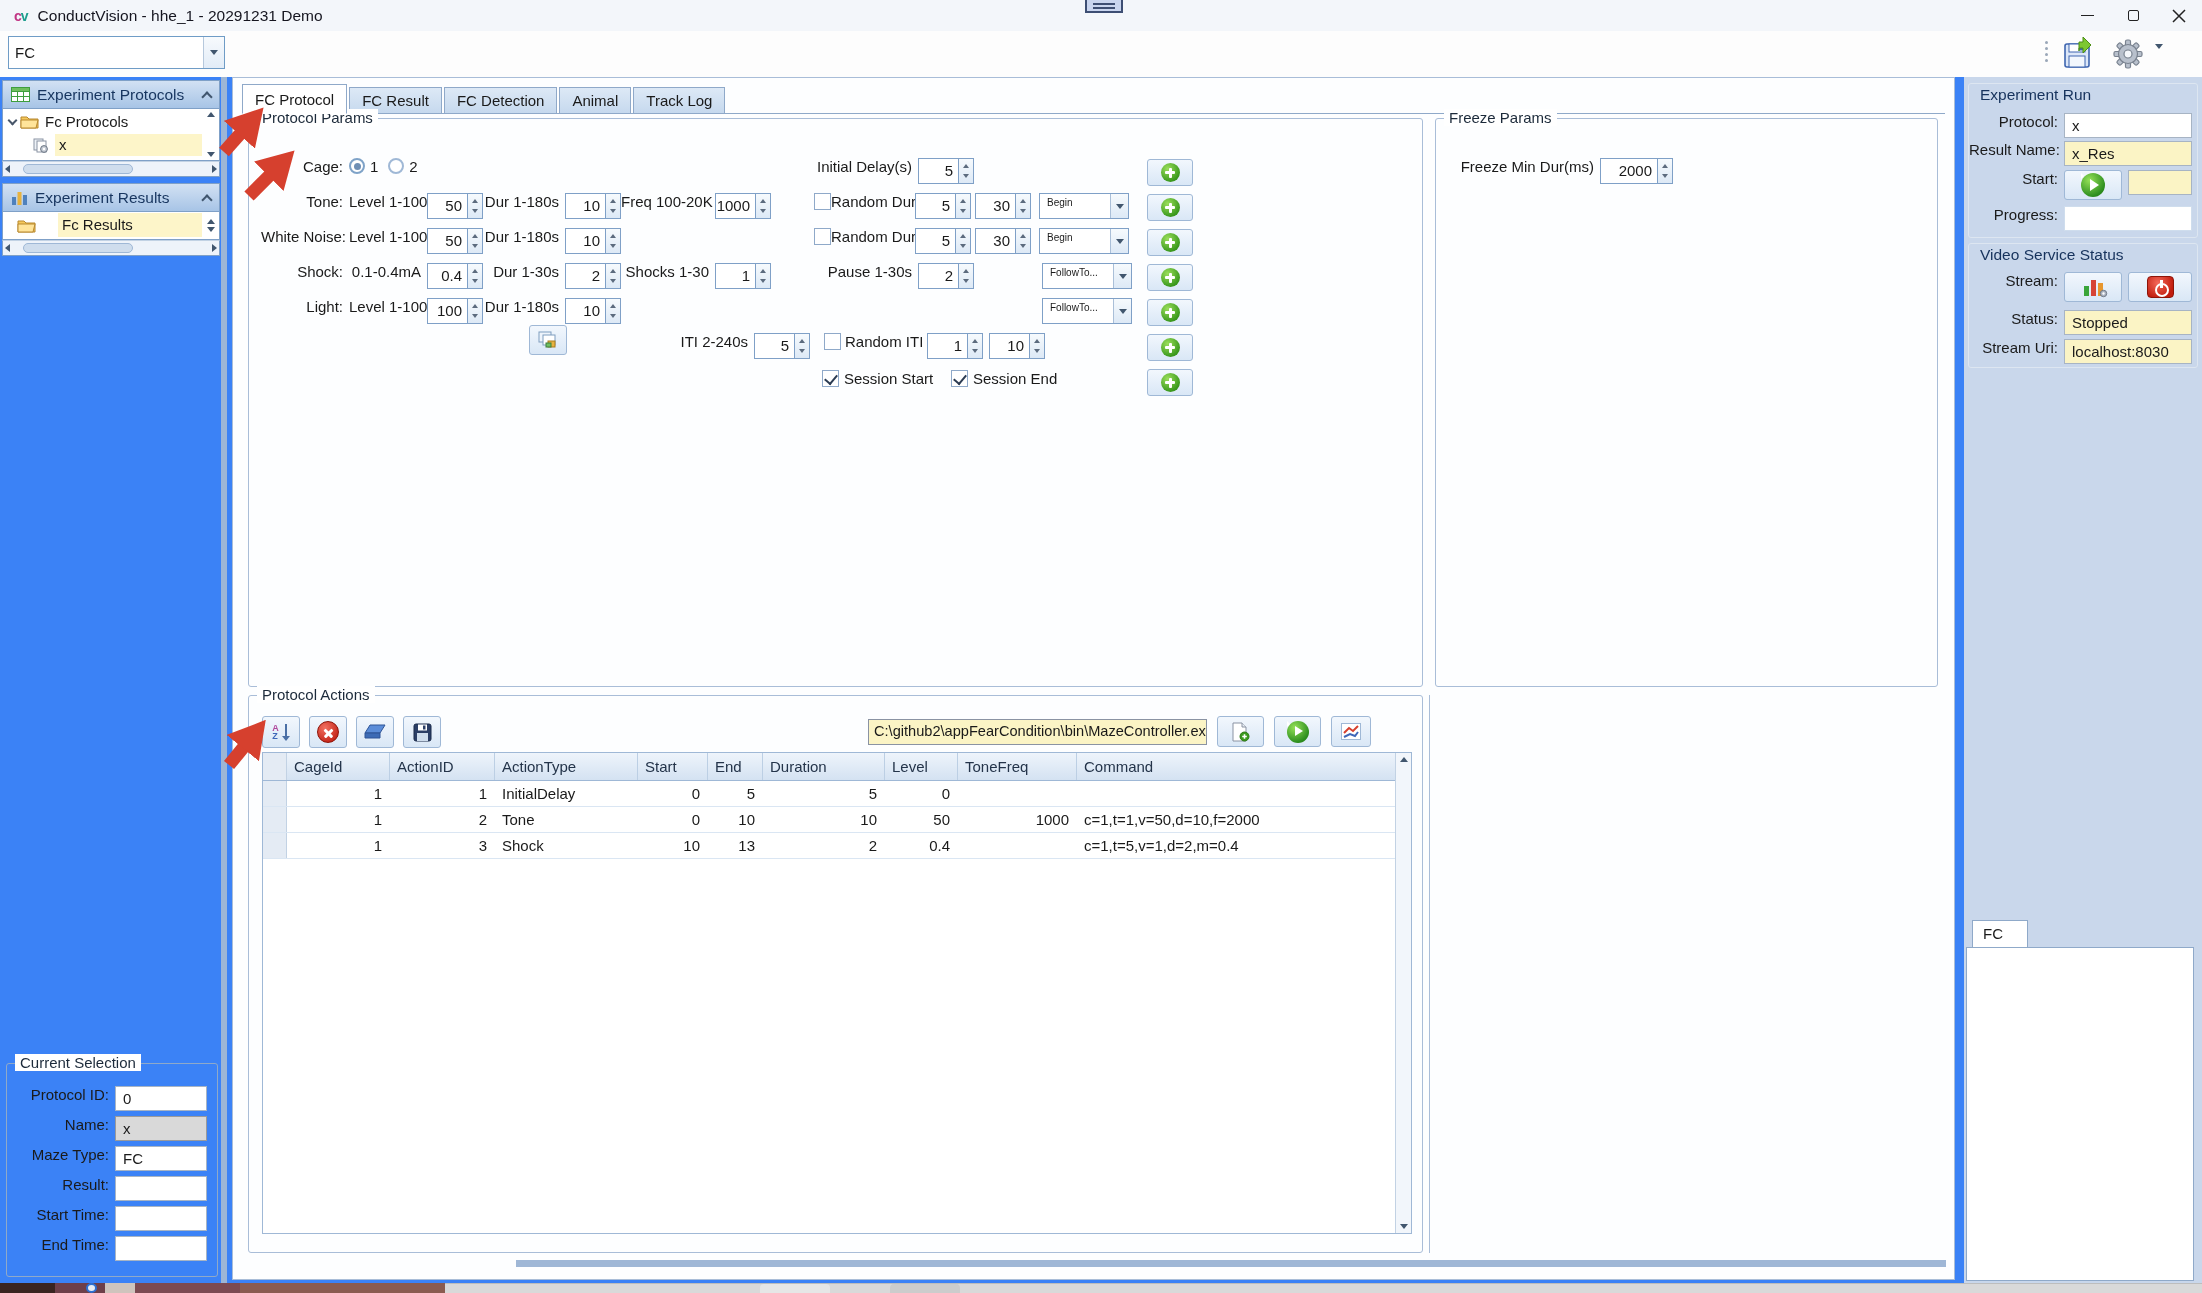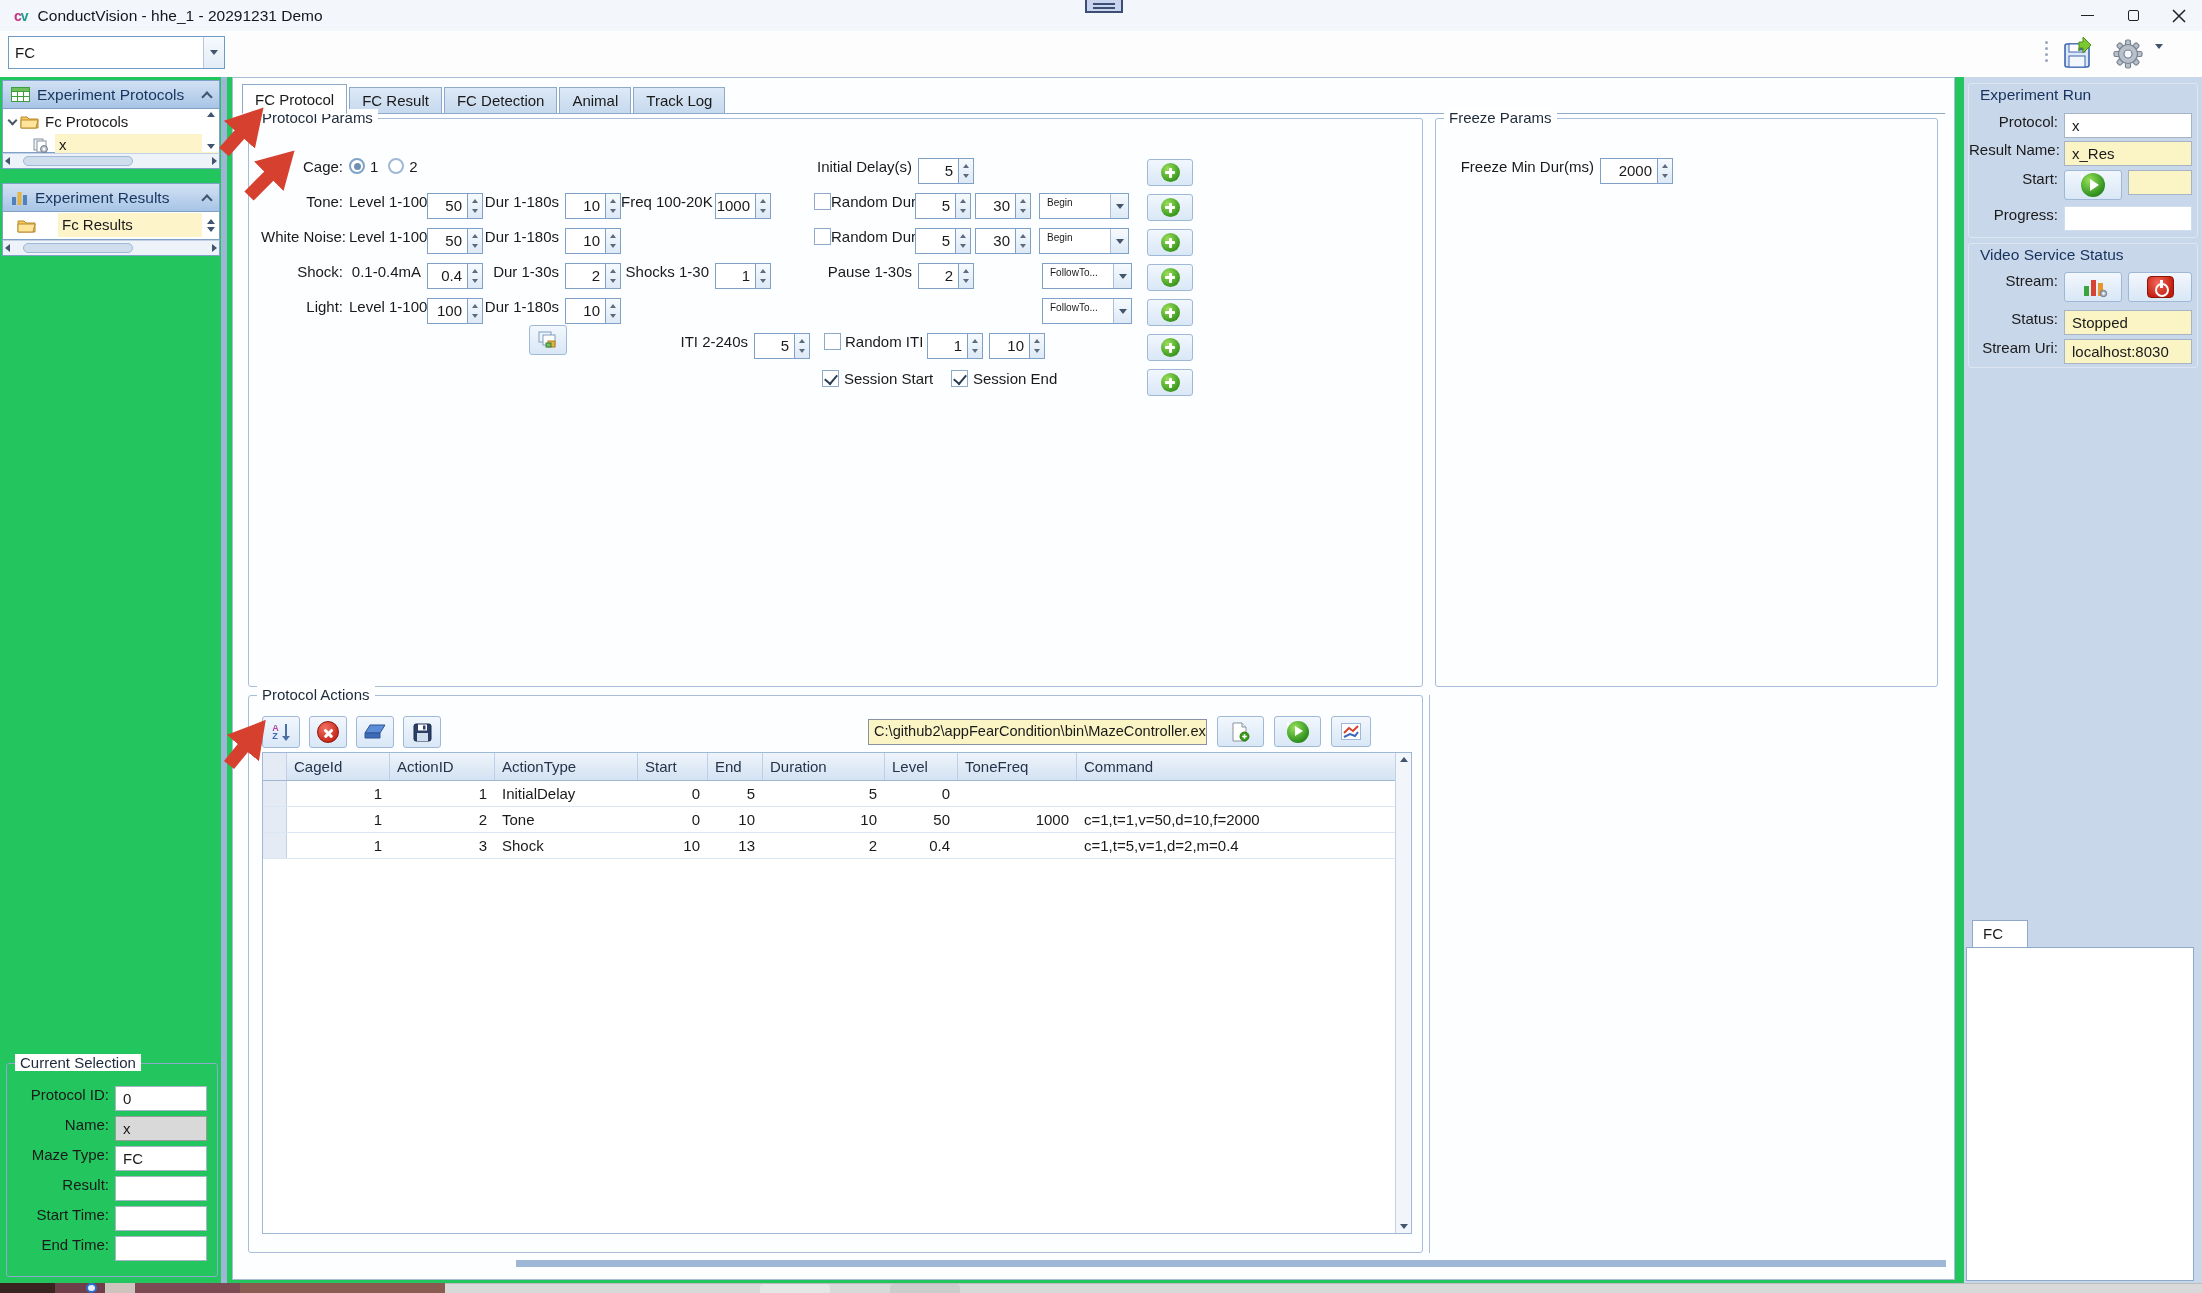--- a/index.html
+++ b/index.html
@@ -1,17 +1,17 @@
 <!DOCTYPE html>
 <html><head>
 <meta charset="utf-8">
 <style>
   *{box-sizing:border-box;margin:0;padding:0}
   html,body{background:#666}
-  .screen{position:relative;width:2202px;height:1293px;background:#22c55e;overflow:hidden;
+  .screen{position:relative;width:2202px;height:1293px;background:#3b82f6;overflow:hidden;
           font-family:"Liberation Sans","DejaVu Sans",sans-serif;font-size:15px;color:#1a1a1a}
   .abs{position:absolute}
   .row{display:flex;align-items:flex-start}
 
   
   .titlebar{position:absolute;left:0;top:0;width:2202px;height:31px;background:#f3f6fa;display:flex;align-items:center}
   .appicon{margin-left:14px;font-weight:bold;font-size:14px;letter-spacing:-1px}
   .appicon .c1{color:#c13584}.appicon .c2{color:#1e9e8e}
   .apptitle{margin-left:10px;font-size:15.5px;color:#15151f}
   .snap-pill{position:absolute;left:1085px;top:0;width:38px;height:13px;background:#c9d5ef;
@@ -187,21 +187,21 @@
   <div class="abs" style="left:2px;top:80px;width:218px">
     <div class="phead">
       <svg width="19" height="15" viewBox="0 0 19 15">
         <rect x="0.5" y="0.5" width="18" height="14" fill="#fff" stroke="#3e9e3e"></rect>
         <rect x="0.5" y="0.5" width="18" height="4" fill="#6fbf5e" stroke="#3e9e3e"></rect>
         <path d="M6.5 4.5 V14.5 M12.5 4.5 V14.5 M0.5 9.5 H18.5" stroke="#3e9e3e" fill="none"></path>
       </svg>
       <span>Experiment Protocols</span>
       <i class="chevU"></i>
     </div>
-    <div class="treebox" style="height:44px">
+    <div class="treebox" style="height:52px">
       <div class="trow">
         <i class="chevD"></i>
         <svg class="fold" width="19" height="15" viewBox="0 0 19 15">
           <path d="M1 3 h6 l2 2 h9 v9 H1 Z" fill="#f5c85c" stroke="#b9892e"></path>
           <path d="M1 6 h17 l-2 8 H1 Z" fill="#ffe49a" stroke="#b9892e"></path>
         </svg>
         <span style="margin-left:6px">Fc Protocols</span>
       </div>
       <div class="trow">
         <svg class="fold" style="margin-left:30px" width="17" height="15" viewBox="0 0 17 15">

